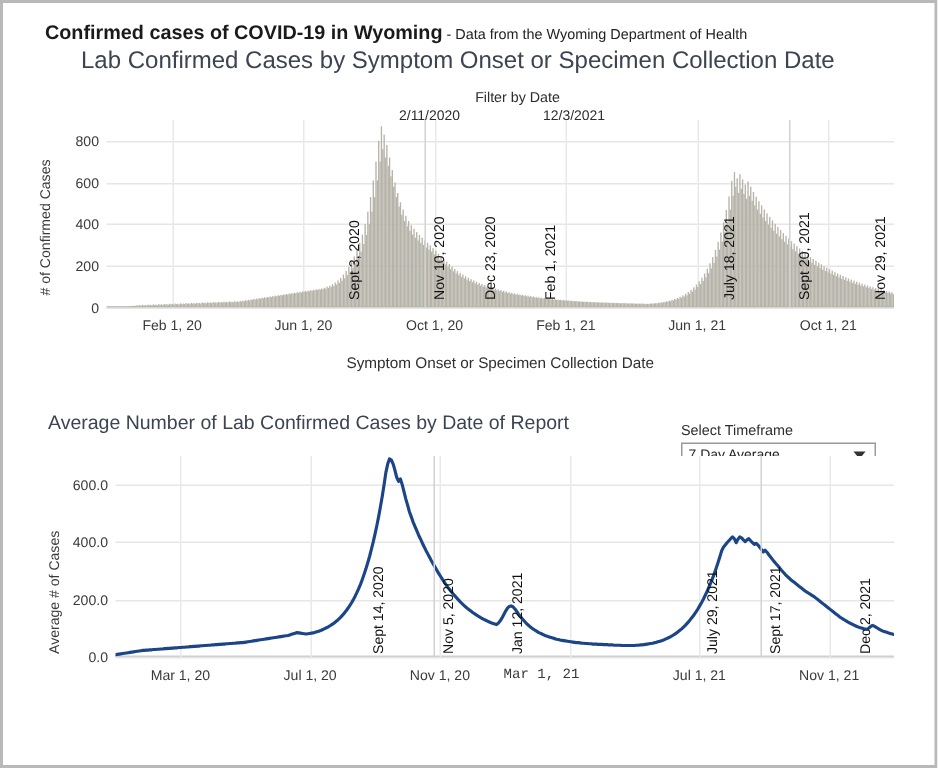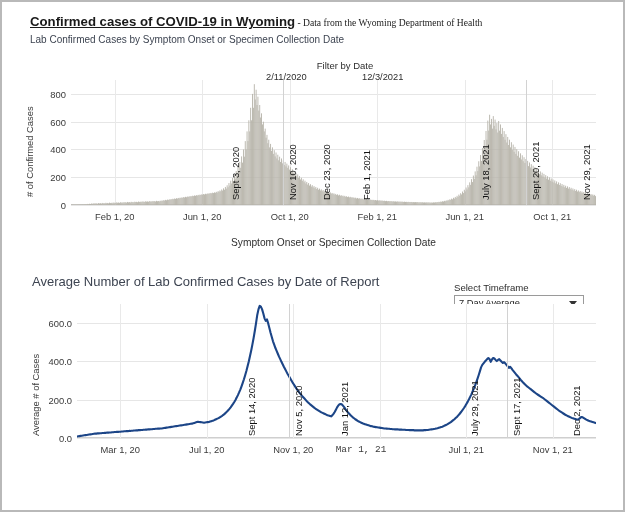--- a/index.html
+++ b/index.html
@@ -12,23 +12,23 @@
   }
   #frame{
     position:relative;
     width:625px;height:512px;
     box-sizing:border-box;
     border:2px solid #b9b9b9;
     background:#fff;
   }
   .hdr{position:absolute;left:28px;top:12px;}
   .hdr-line1{font-size:12.5px;line-height:15px;white-space:nowrap;color:#1a1a1a;}
-  .hdr-line1 b{font-weight:bold;font-size:13.2px;text-decoration:underline;}
-  .hdr-sub{font-size:9.6px;color:#222;font-family:Liberation Serif, serif;}
-  .hdr-line2{font-size:10px;line-height:17px;color:#3d4451;white-space:nowrap;margin-top:1px;}
+  .hdr-line1 b{font-weight:bold;font-size:13.2px;}
+  .hdr-sub{font-size:9.6px;color:#222;}
+  .hdr-line2{font-size:16px;line-height:17px;color:#3d4451;white-space:nowrap;margin-top:1px;margin-left:24px;}
 
   
   .filter-wrap{position:absolute;left:258px;top:58px;width:170px;}
   .filter-title{font-size:9.5px;color:#2d2d2d;text-align:center;font-weight:normal;}
   .filter-dates{position:relative;height:13px;margin-top:1px;}
   .filter-date{position:absolute;font-size:9.3px;color:#2d2d2d;white-space:nowrap;}
   .fd-left{left:6px;}
   .fd-right{left:102px;}
   .slider{position:relative;height:18px;margin-top:1px;}
   .slider-track{position:absolute;left:14px;top:7px;width:142px;height:3px;background:#8c8c8c;}

